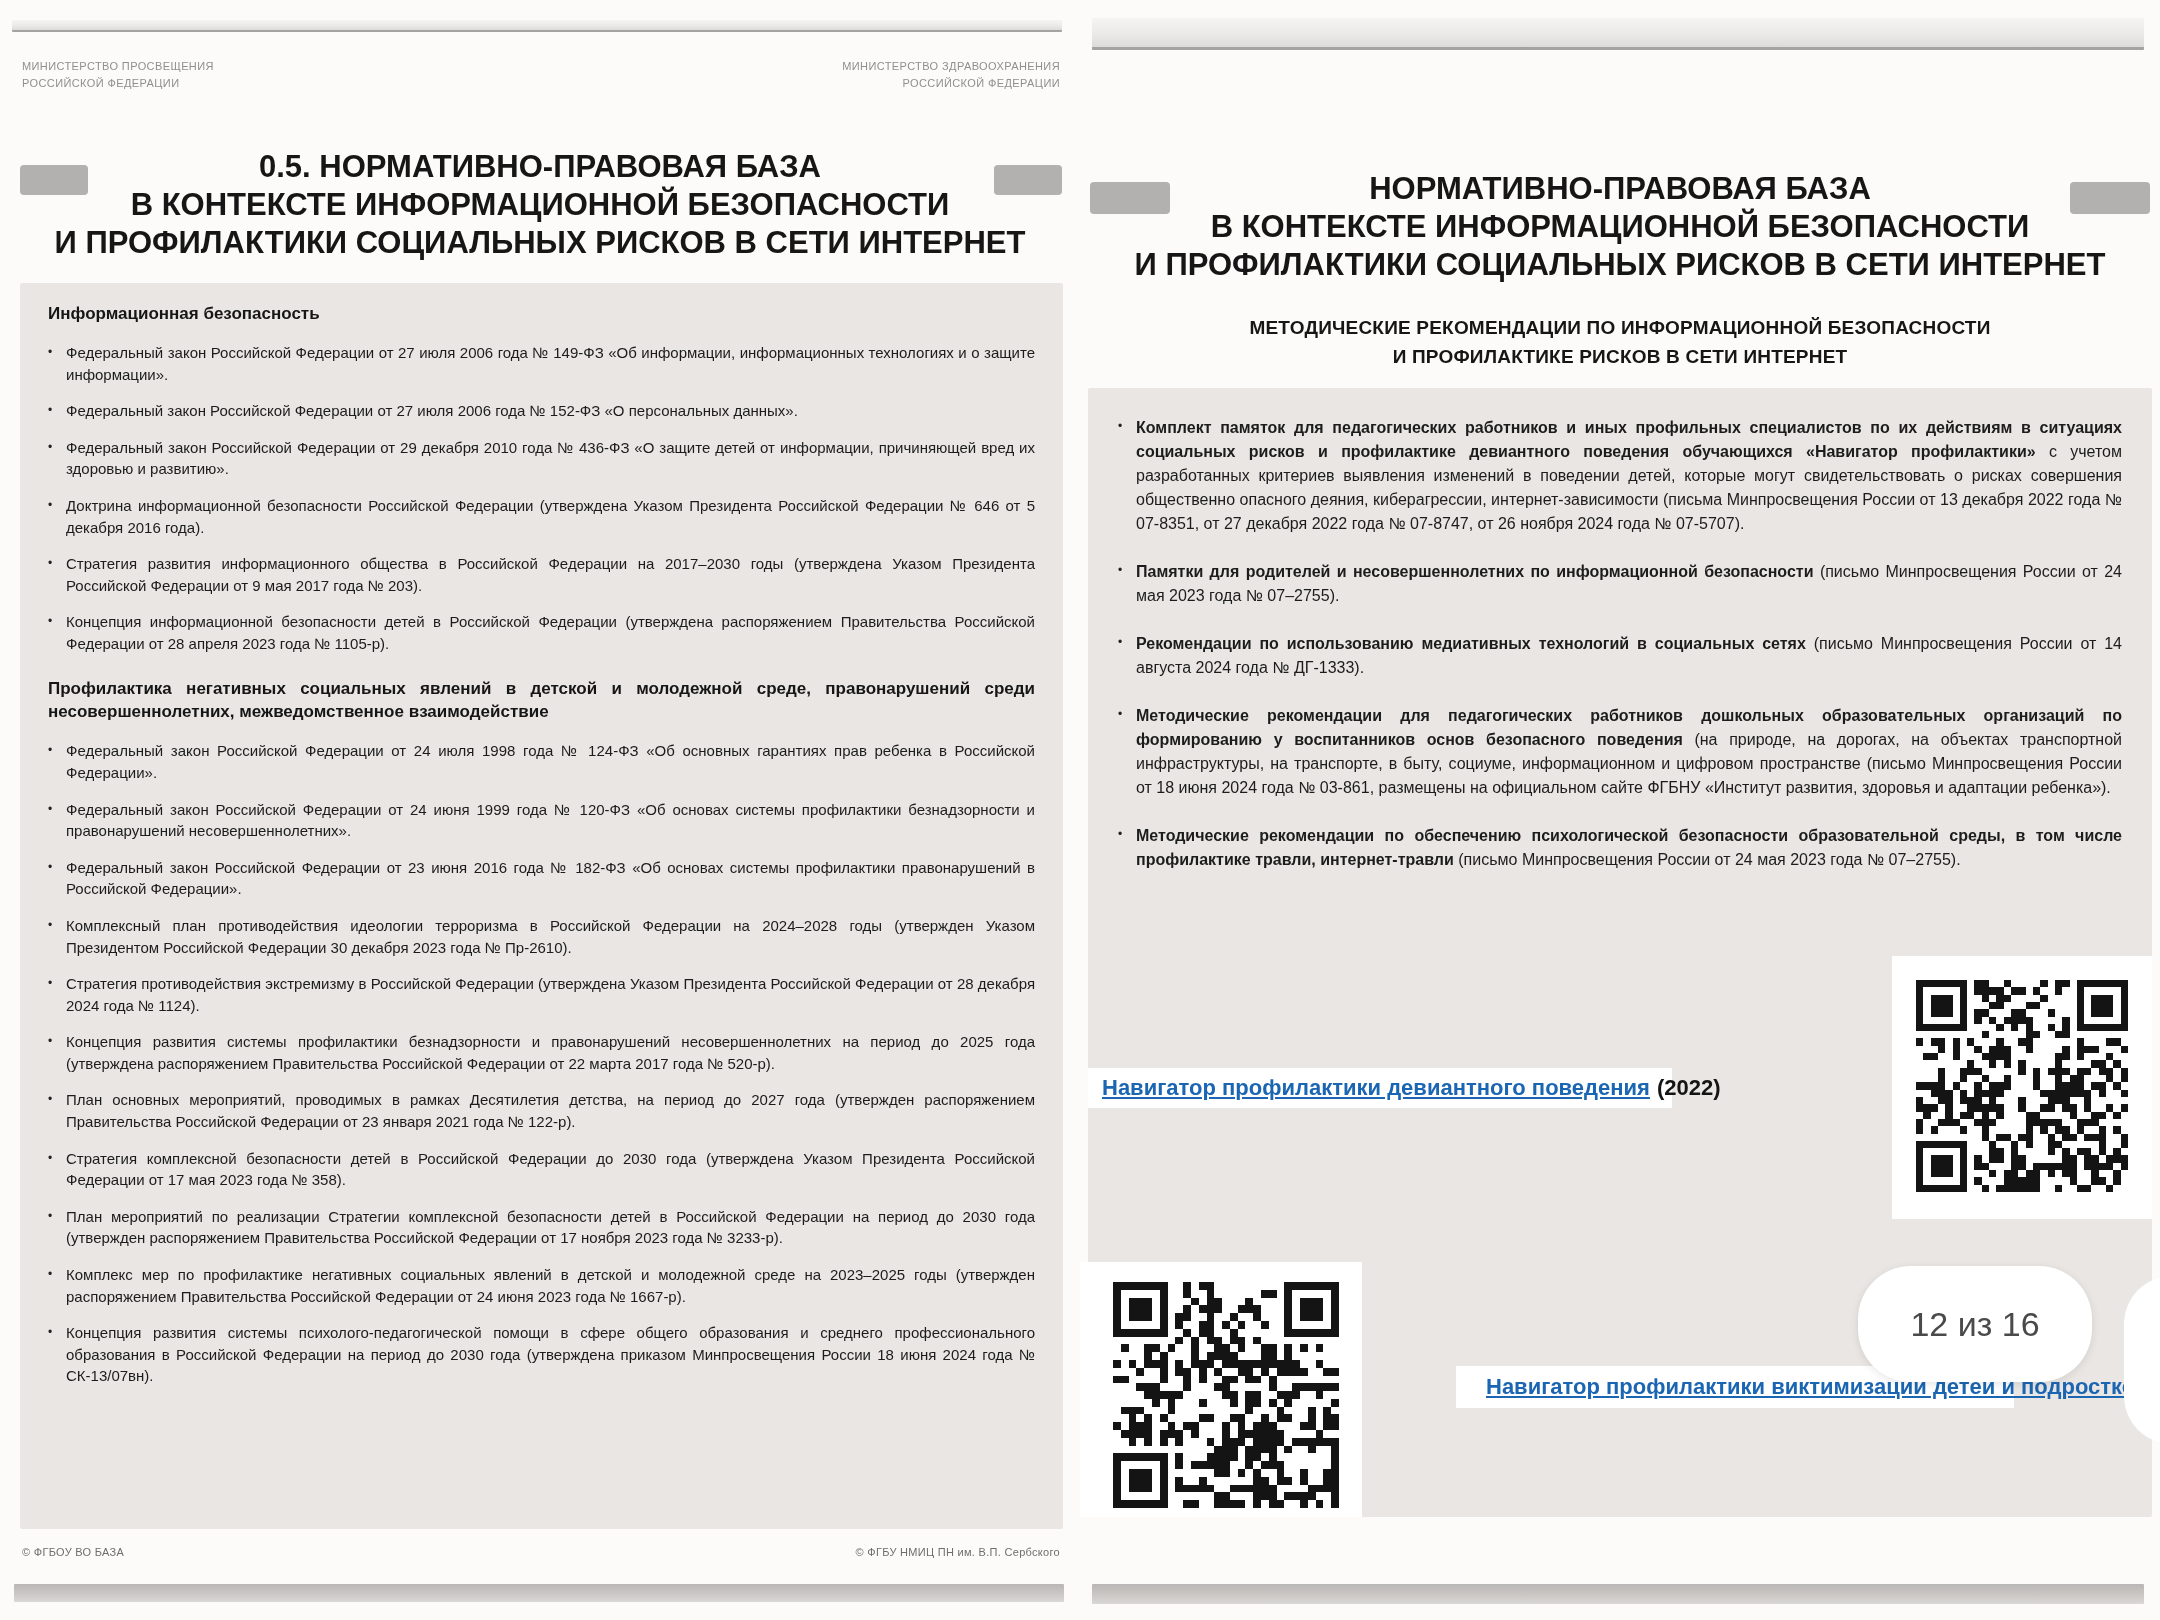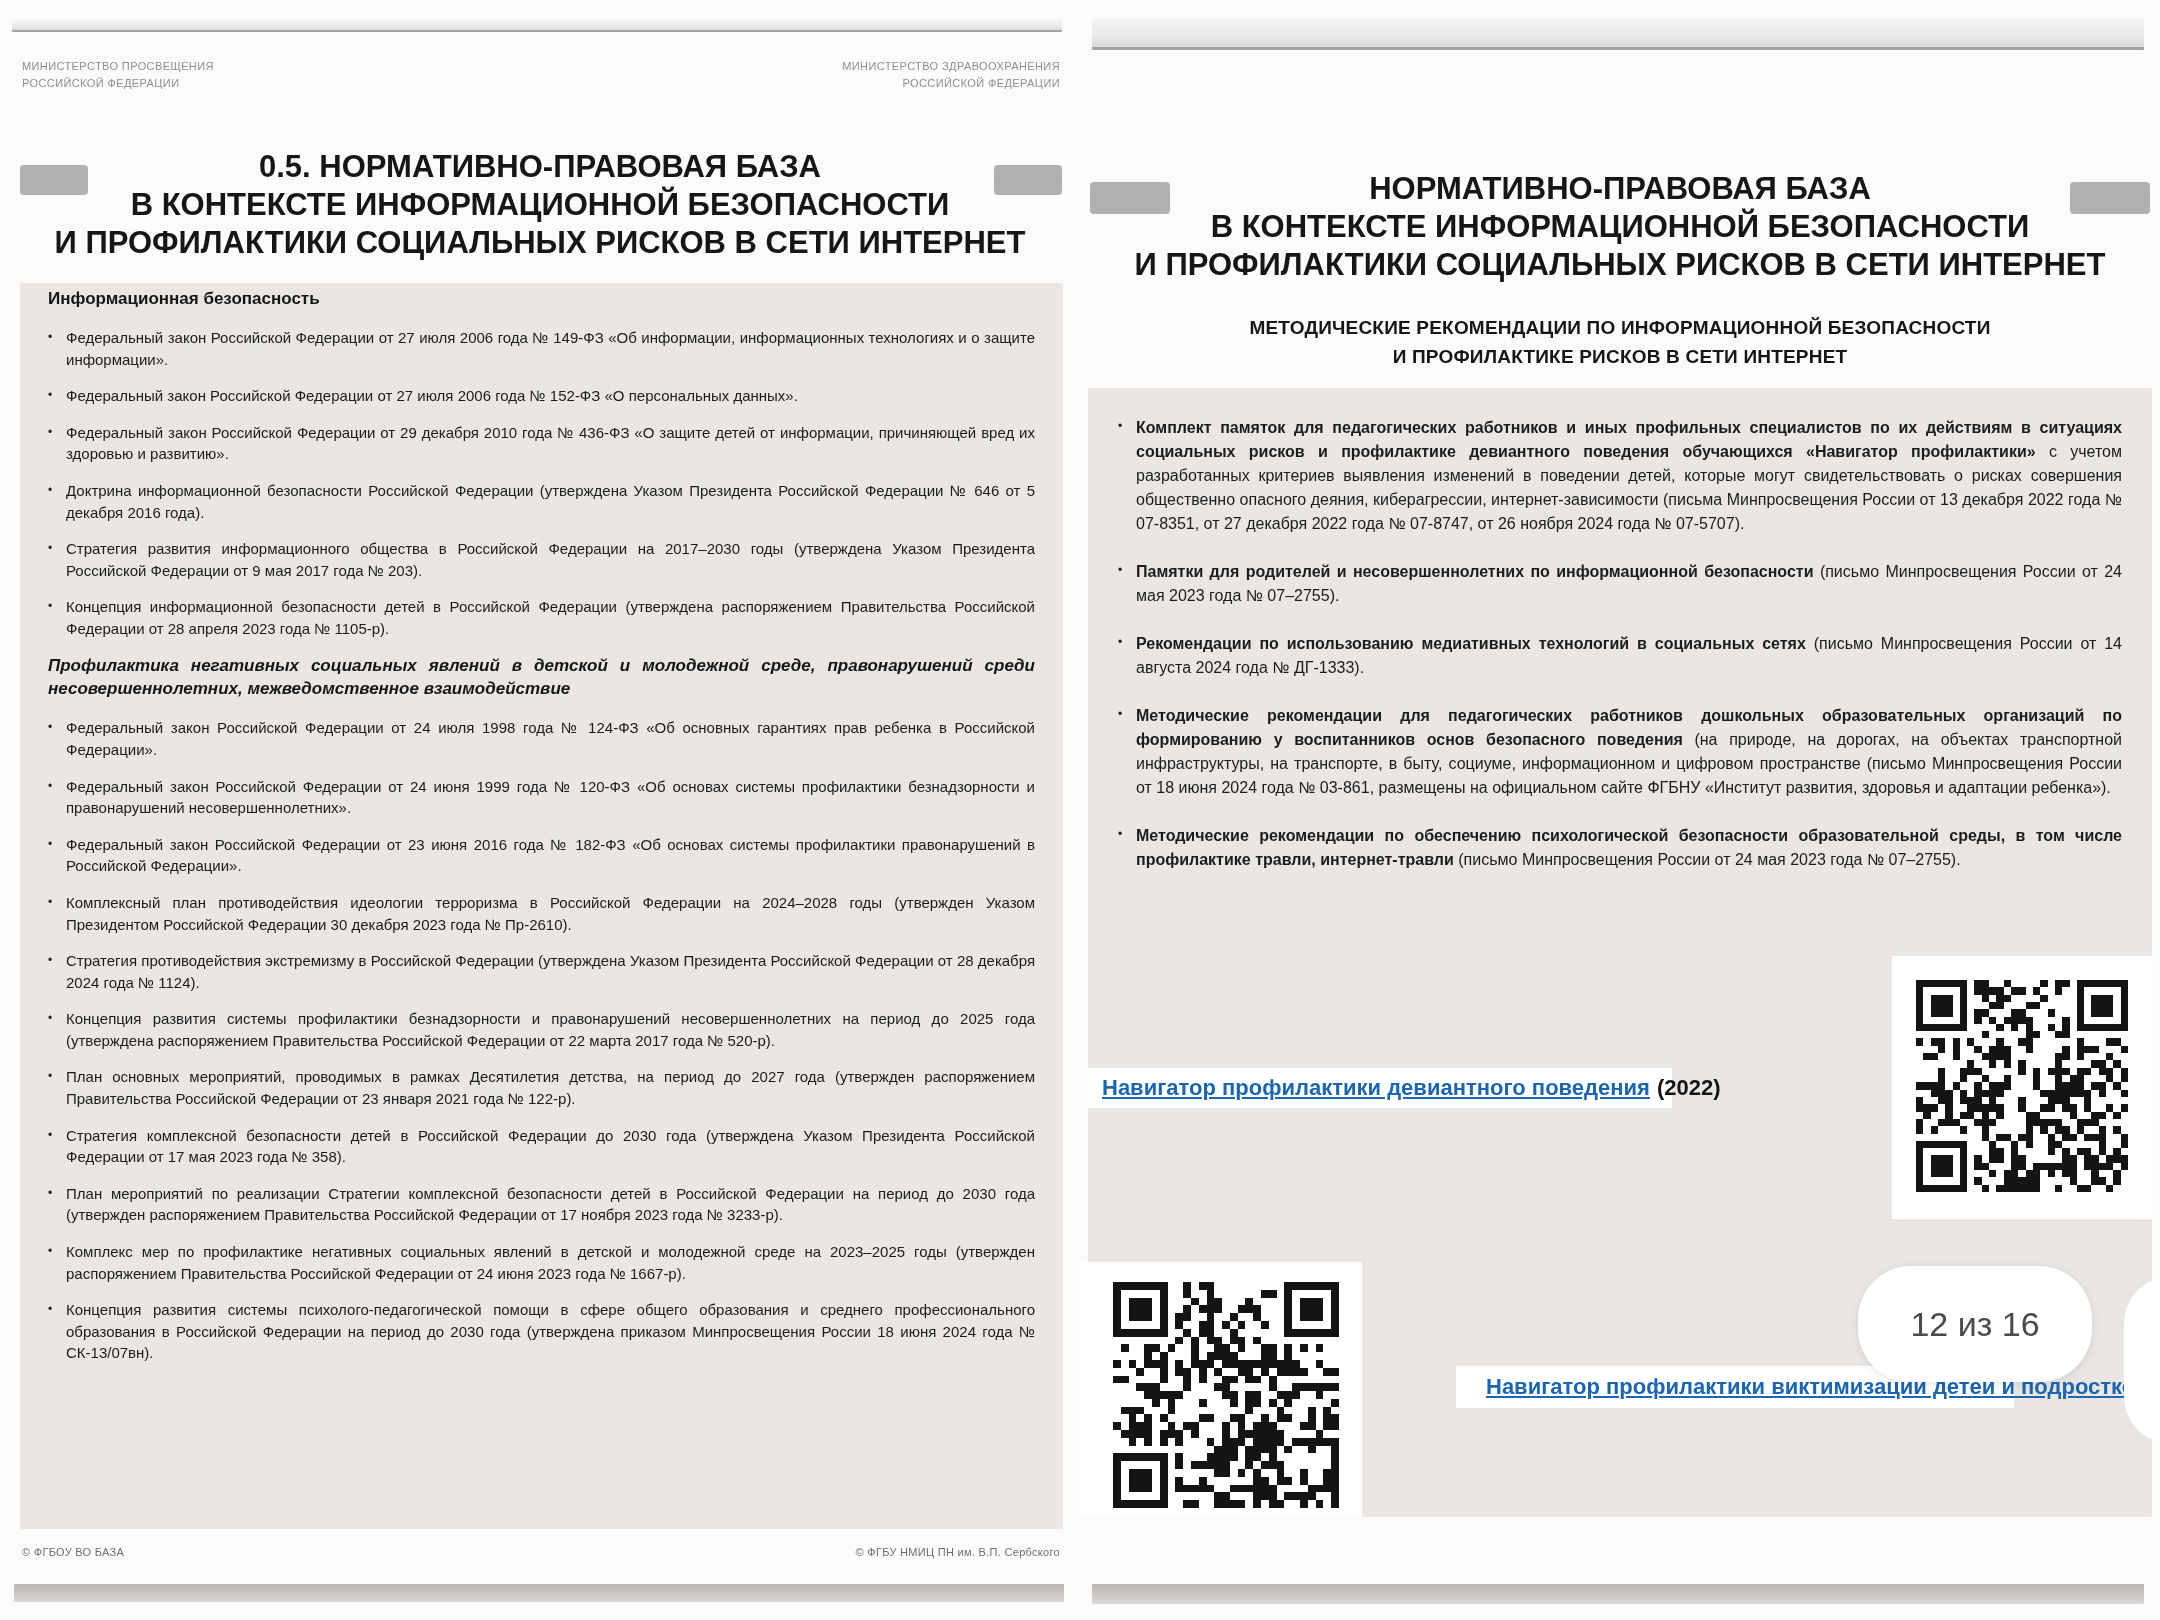--- a/index.html
+++ b/index.html
@@ -88,21 +88,21 @@
 РОССИЙСКОЙ ФЕДЕРАЦИИ</div>
 
     <div class="doc-title" style="top:148px;">
       <div>0.5. НОРМАТИВНО-ПРАВОВАЯ БАЗА</div>
       <div>В КОНТЕКСТЕ ИНФОРМАЦИОННОЙ БЕЗОПАСНОСТИ</div>
       <div>И ПРОФИЛАКТИКИ СОЦИАЛЬНЫХ РИСКОВ В СЕТИ ИНТЕРНЕТ</div>
     </div>
     <div class="side-rect" style="left:20px; top:165px; width:68px; height:30px;"></div>
     <div class="side-rect" style="right:18px; top:165px; width:68px; height:30px;"></div>
 
-    <div class="panel" style="left:20px; top:283px; width:1043px; height:1246px; padding:5px 28px;">
+    <div class="panel" style="left:20px; top:283px; width:1043px; height:1246px; padding:20px 28px;">
       <div class="sec-head" style="margin-bottom:16px;">Информационная безопасность</div>
       <div class="bullets">
 
           <div class="bullet">
             <span class="dot">•</span>
             <span class="btext">Федеральный закон Российской Федерации от 27 июля 2006 года № 149-ФЗ «Об информации, информационных технологиях и о защите информации».</span>
           </div>
 
           <div class="bullet">
             <span class="dot">•</span>
@@ -122,21 +122,21 @@
           <div class="bullet">
             <span class="dot">•</span>
             <span class="btext">Стратегия развития информационного общества в Российской Федерации на 2017–2030 годы (утверждена Указом Президента Российской Федерации от 9 мая 2017 года № 203).</span>
           </div>
 
           <div class="bullet">
             <span class="dot">•</span>
             <span class="btext">Концепция информационной безопасности детей в Российской Федерации (утверждена распоряжением Правительства Российской Федерации от 28 апреля 2023 года № 1105-р).</span>
           </div>
         </div>
-      <div class="sec-head" style="margin-top:16px; margin-bottom:16px;font-style:italic;">Профилактика негативных социальных явлений в детской и молодежной среде, правонарушений среди несовершеннолетних, межведомственное взаимодействие</div>
+      <div class="sec-head" style="margin-top:24px; margin-bottom:16px;">Профилактика негативных социальных явлений в детской и молодежной среде, правонарушений среди несовершеннолетних, межведомственное взаимодействие</div>
       <div class="bullets">
 
           <div class="bullet">
             <span class="dot">•</span>
             <span class="btext">Федеральный закон Российской Федерации от 24 июля 1998 года № 124-ФЗ «Об основных гарантиях прав ребенка в Российской Федерации».</span>
           </div>
 
           <div class="bullet">
             <span class="dot">•</span>
             <span class="btext">Федеральный закон Российской Федерации от 24 июня 1999 года № 120-ФЗ «Об основах системы профилактики безнадзорности и правонарушений несовершеннолетних».</span>

